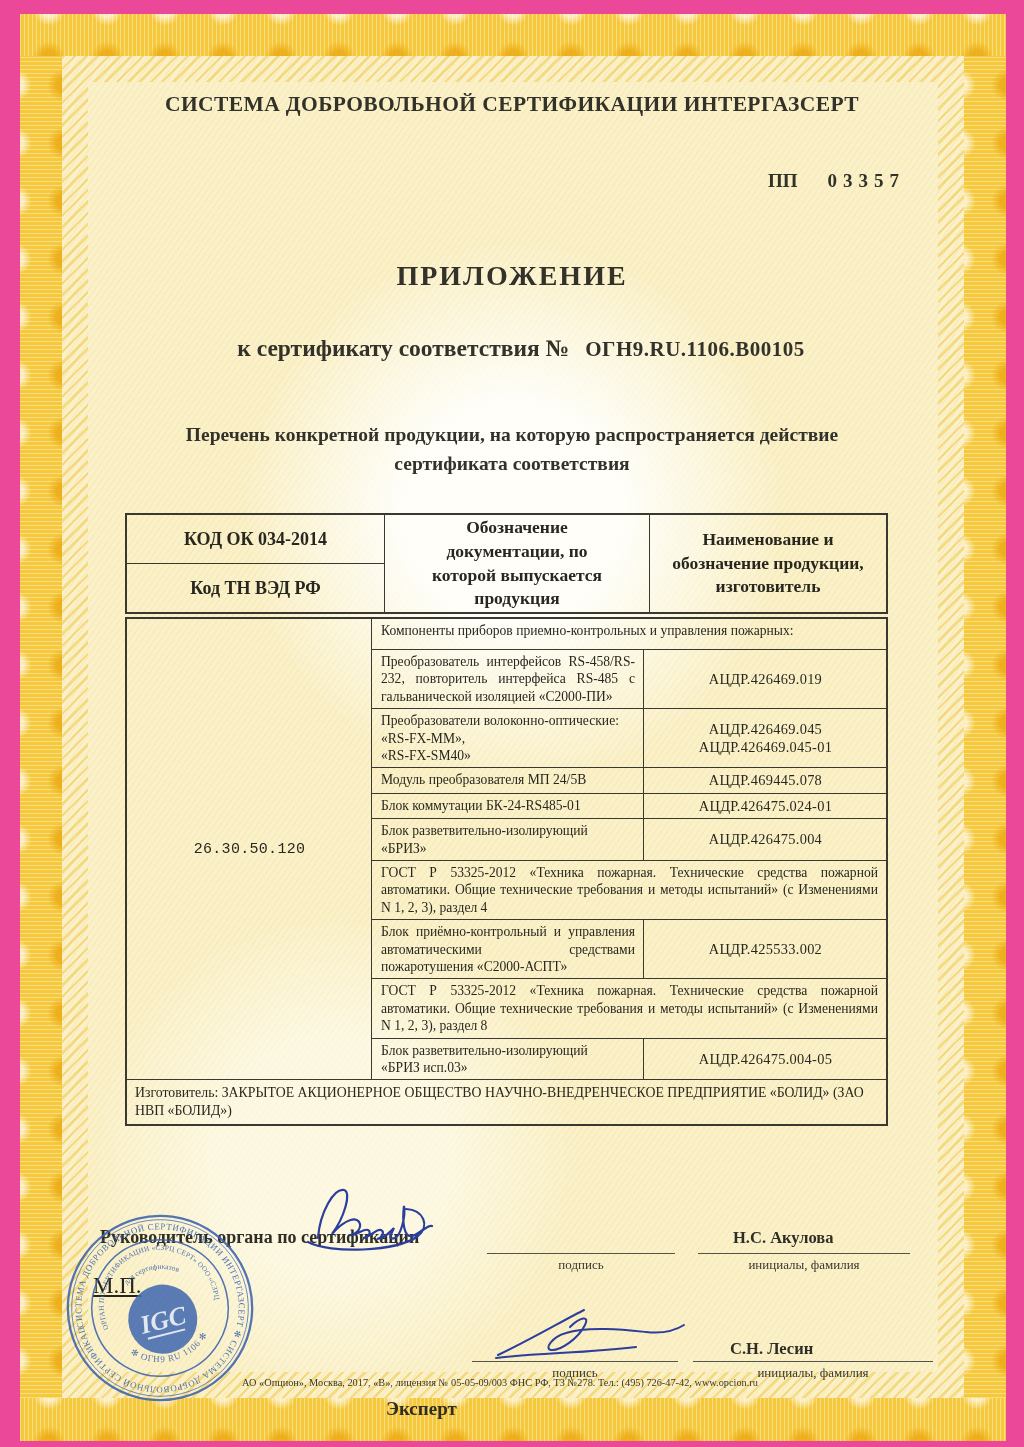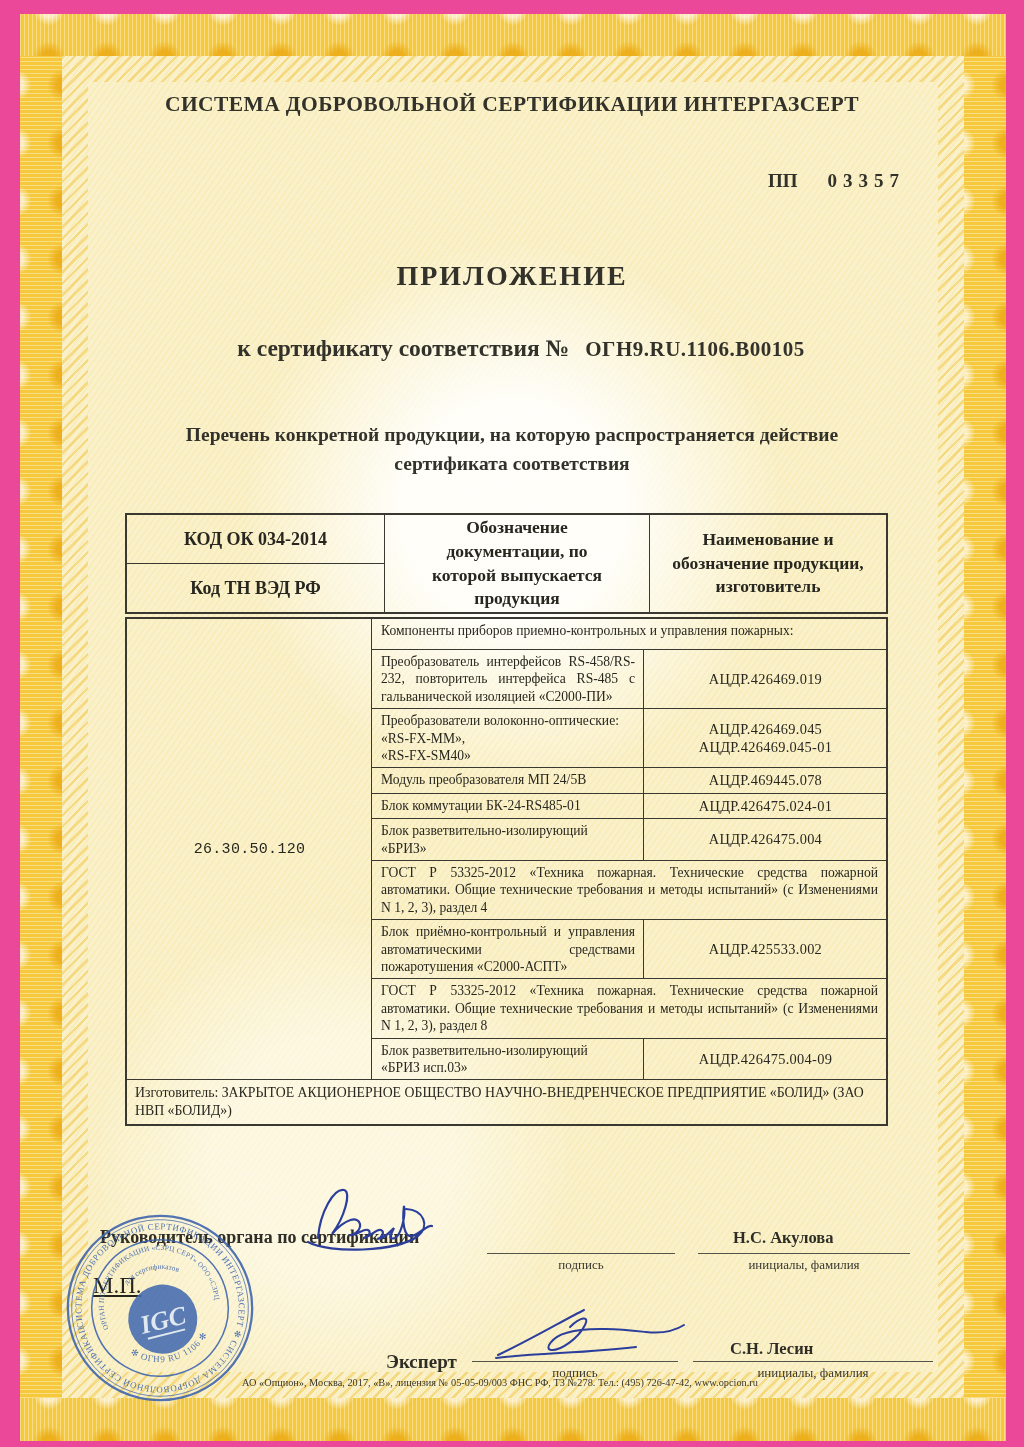--- a/index.html
+++ b/index.html
@@ -77,21 +77,21 @@
     text-align:center;font-size:14.4px;letter-spacing:0.3px;white-space:pre-line;}
   .bt .mfr{grid-column:1 / span 3;grid-row:11;border-right:none;border-bottom:none;
     padding:4px 8px;font-size:13.8px;}
   .mh31{min-height:31px;} .mh60{min-height:58px;} .mh43{min-height:41px;}
   .mh20{min-height:20px;} .mh41{min-height:39px;} .mh55{min-height:53px;}
   .mh46{min-height:44px;} .mh56{min-height:54px;} .mh38{min-height:36px;} .mh44{min-height:42px;}
 
   
   .sig-label{position:absolute;font-weight:bold;color:#2e2d26;}
   .lbl-head{left:100px;top:1227px;font-size:18px;}
-  .lbl-expert{left:386px;top:1351px;font-size:19px;}
+  .lbl-expert{left:386px;top:1398px;font-size:19px;}
   .sig-name{position:absolute;font-weight:bold;font-size:16.5px;color:#2e2d26;}
   .name-head{left:733px;top:1228px;}
   .name-expert{left:730px;top:1339px;}
   .sig-line{position:absolute;border-bottom:1.5px solid #55544a;height:0;}
   .line-h-sign{left:487px;top:1253px;width:188px;}
   .line-h-name{left:698px;top:1253px;width:212px;}
   .line-e-sign{left:472px;top:1361px;width:206px;}
   .line-e-name{left:693px;top:1361px;width:240px;}
   .sig-caption{position:absolute;text-align:center;font-size:13px;color:#3a392f;}
   .cap-h-sign{left:487px;top:1257px;width:188px;}
@@ -179,21 +179,21 @@
 
       <div class="cell span2 mh55" style="grid-row:7">ГОСТ Р 53325-2012 «Техника пожарная. Технические средства пожарной автоматики. Общие технические требования и методы испытаний» (с Изменениями N 1, 2, 3), раздел 4</div>
 
       <div class="cell name mh46" style="grid-row:8">Блок приёмно-контрольный и управления автоматическими средствами пожаротушения «С2000-АСПТ»</div>
       <div class="cell doc mh46" style="grid-row:8">АЦДР.425533.002</div>
 
       <div class="cell span2 mh56" style="grid-row:9">ГОСТ Р 53325-2012 «Техника пожарная. Технические средства пожарной автоматики. Общие технические требования и методы испытаний» (с Изменениями N 1, 2, 3), раздел 8</div>
 
       <div class="cell name mh38" style="grid-row:10">Блок разветвительно-изолирующий
 «БРИЗ исп.03»</div>
-      <div class="cell doc mh38" style="grid-row:10">АЦДР.426475.004-09</div>
+      <div class="cell doc mh38" style="grid-row:10">АЦДР.426475.004-05</div>
 
       <div class="cell mfr mh44">Изготовитель: ЗАКРЫТОЕ АКЦИОНЕРНОЕ ОБЩЕСТВО НАУЧНО-ВНЕДРЕНЧЕСКОЕ ПРЕДПРИЯТИЕ «БОЛИД» (ЗАО НВП «БОЛИД»)</div>
     </div>
 
     <div class="sig-label lbl-head">Руководитель органа по сертификации</div>
     <div class="sig-line line-h-sign"></div>
     <div class="sig-caption cap-h-sign">подпись</div>
     <div class="sig-name name-head">Н.С. Акулова</div>
     <div class="sig-line line-h-name"></div>
     <div class="sig-caption cap-h-name">инициалы, фамилия</div>

